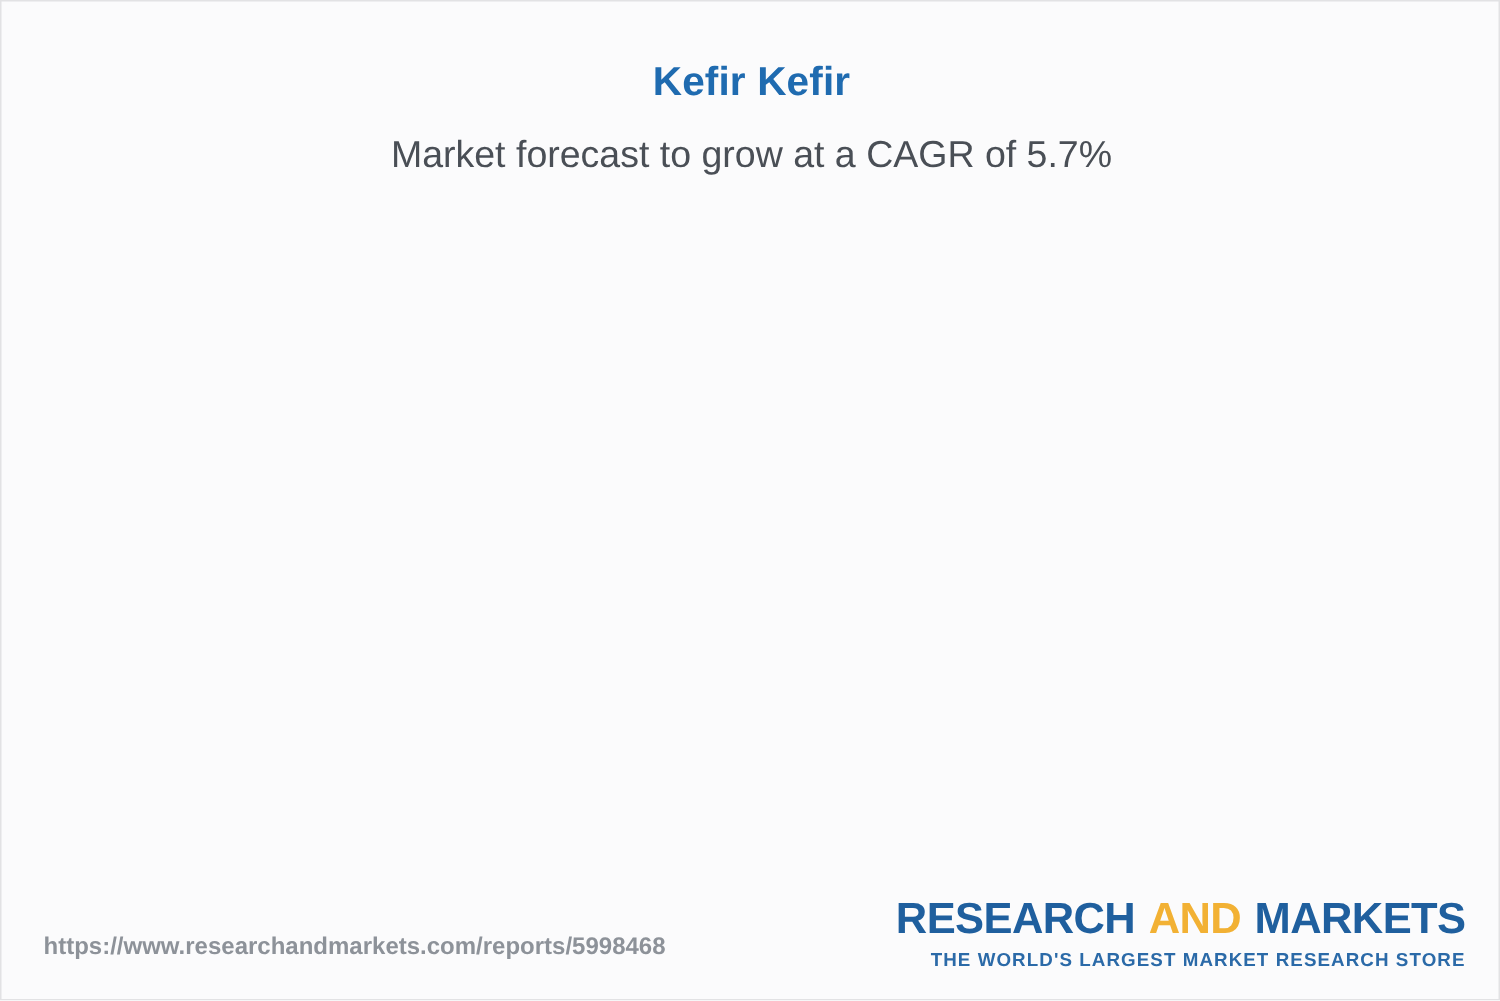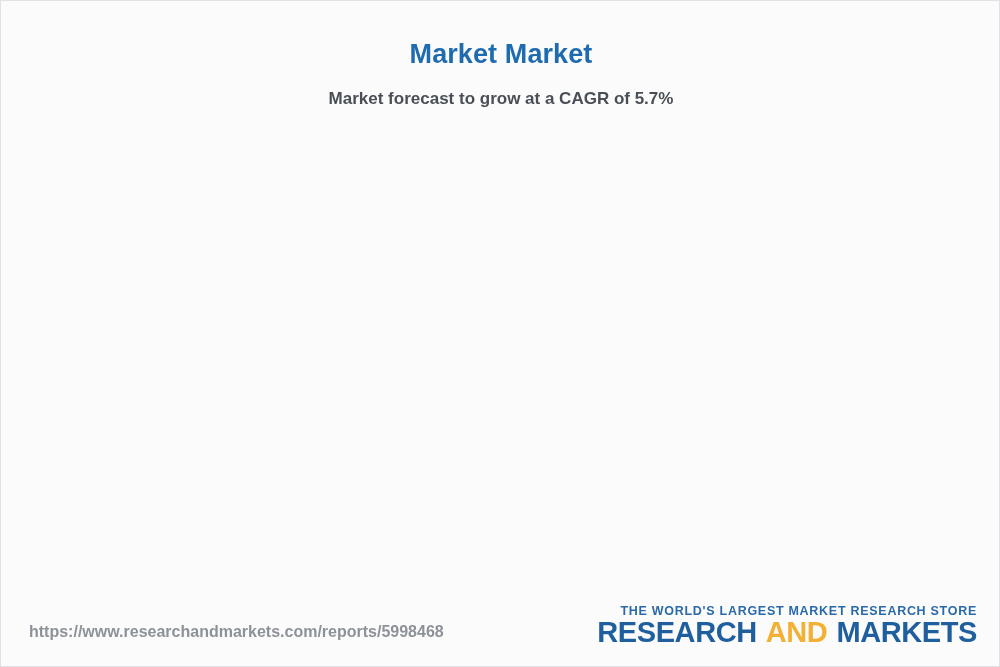--- a/index.html
+++ b/index.html
@@ -34,22 +34,22 @@
     font-weight: bold;
     color: #1f6bb0;
     letter-spacing: 0.1px;
   }
   #chart-subtitle {
     position: absolute;
     left: 0;
     top: 88px;
     width: 1000px;
     text-align: center;
-    font-size: 17px;
-    font-weight: bold;
+    font-size: 25px;
+    font-weight: normal;
     color: #4a4f56;
   }
 
   
   #plot-area {
     position: absolute;
     left: 0;
     top: 0;
     width: 1000px;
     height: 600px;
@@ -102,21 +102,21 @@
     letter-spacing: 0.72px;
     color: #2b6aa8;
     white-space: nowrap;
   }
 </style>
 </head>
 <body>
 
 <div id="canvas">
 
-  <div id="chart-title">Market Market</div>
+  <div id="chart-title">Kefir Kefir</div>
   <div id="chart-subtitle">Market forecast to grow at a CAGR of 5.7%</div>
 
   <div id="plot-area">
 
     <div class="bar-group">
 
       <div class="cylinder">
         
         
 
@@ -151,17 +151,17 @@
         
       </div>
 
     </div>
 
   </div>
 
   <div id="source-url">https://www.researchandmarkets.com/reports/5998468</div>
 
   <div id="brand-logo">
+    <div id="brand-wordmark"><span class="brand-research">RESEARCH</span><span class="brand-and" style="margin-left: 9px;">AND</span><span class="brand-markets" style="margin-left: 9px;">MARKETS</span></div>
     <div id="brand-tagline">THE WORLD'S LARGEST MARKET RESEARCH STORE</div>
-    <div id="brand-wordmark"><span class="brand-research">RESEARCH</span><span class="brand-and" style="margin-left: 9px;">AND</span><span class="brand-markets" style="margin-left: 9px;">MARKETS</span></div>
   </div>
 
 </div>
 
 </body></html>

